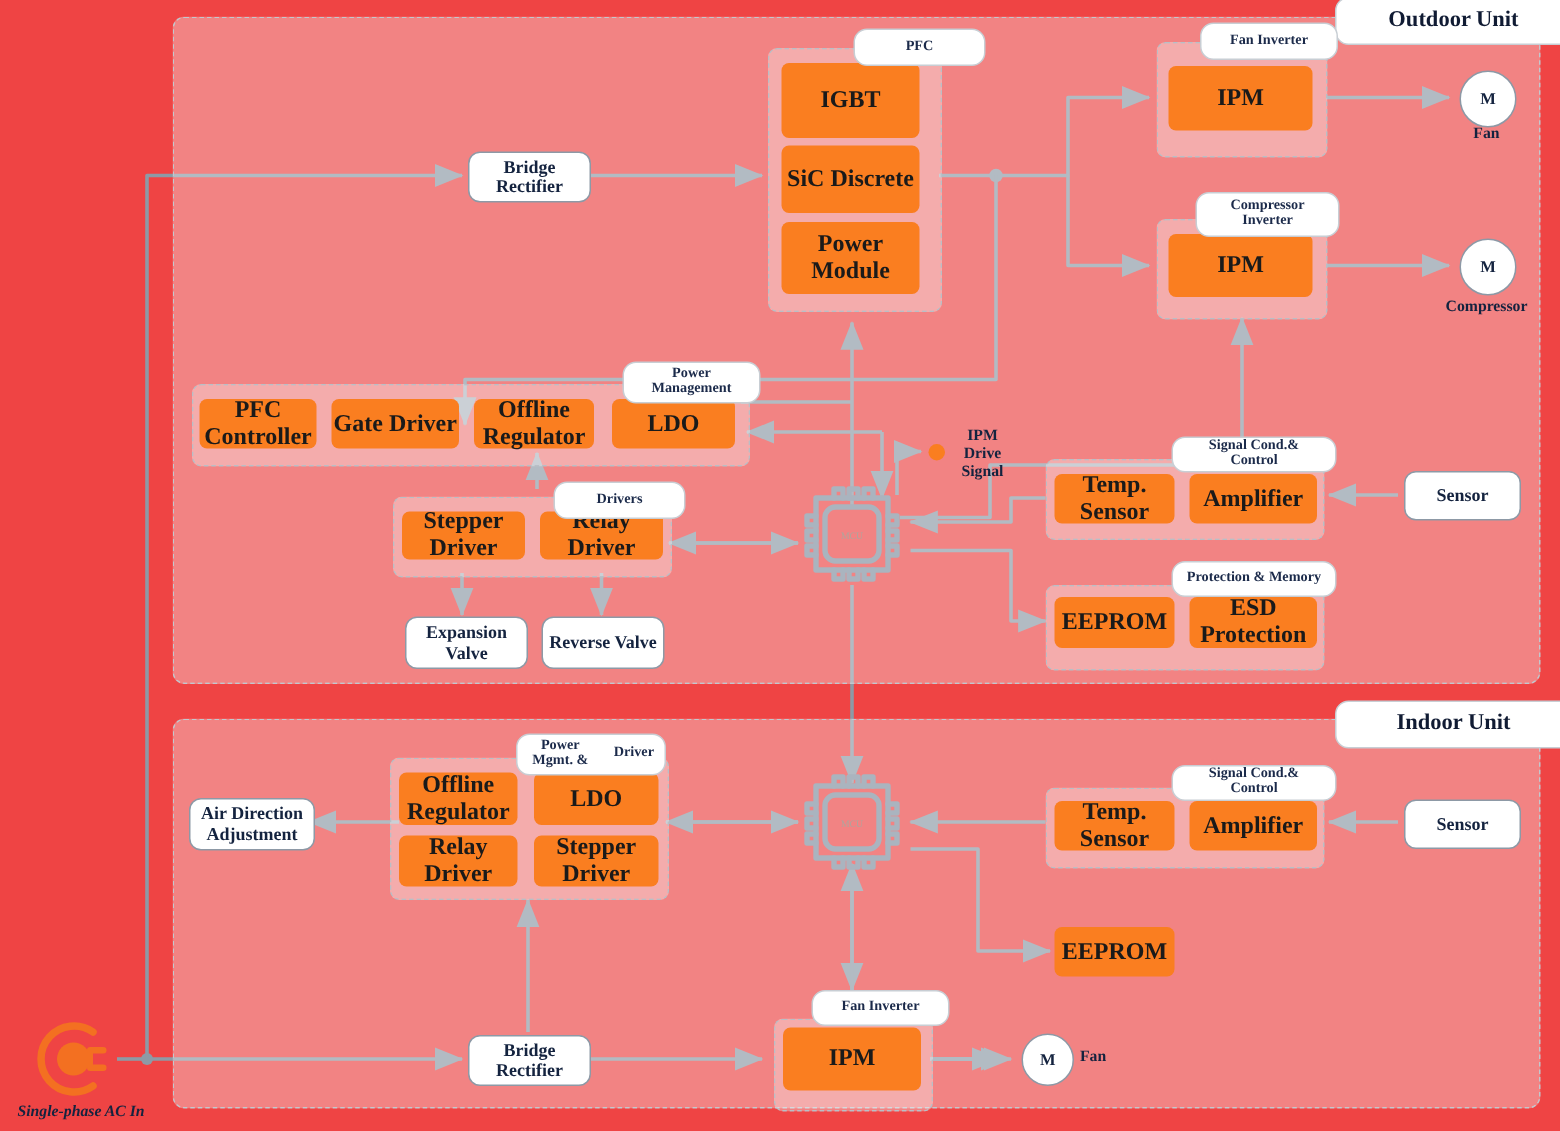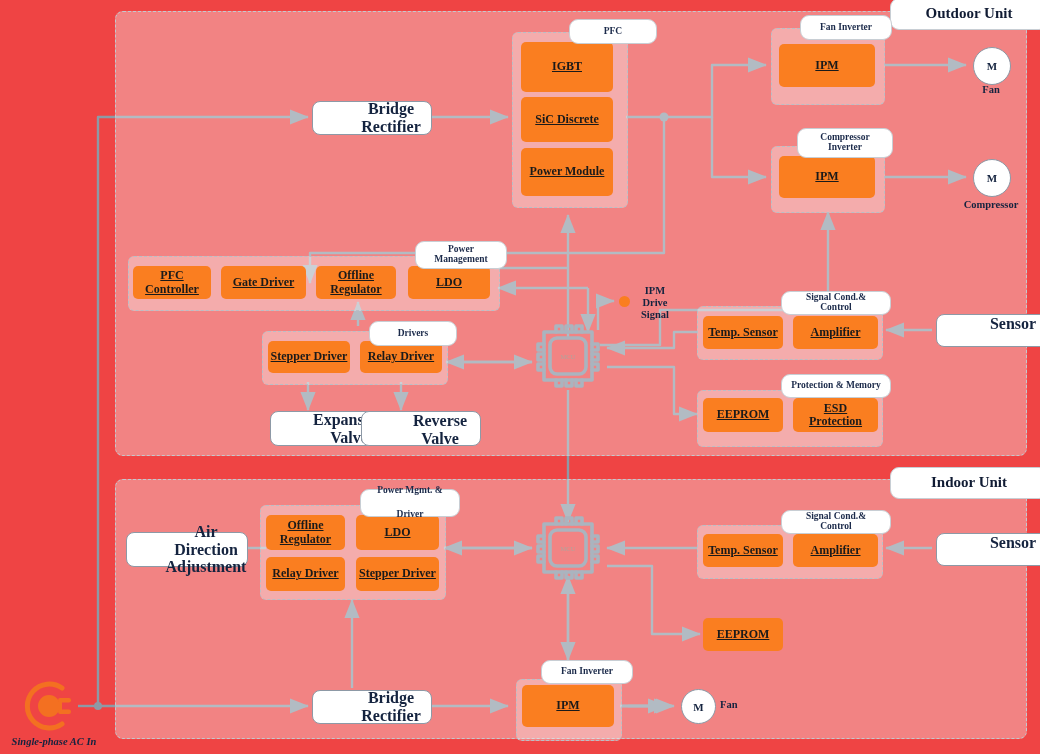--- a/index.html
+++ b/index.html
@@ -14,27 +14,27 @@
 
   
   .pill{position:absolute;background:#ffffff;border:1px solid #c8ced4;border-radius:9px;
         color:#1b2a4a;font-weight:bold;text-align:center;line-height:1.05;
         display:flex;align-items:center;justify-content:center;padding:2px 7px;z-index:6;}
   .pill.small{font-size:9.5px;}
   .pill.unit-title{font-size:15px;padding:3px 16px;color:#101b33;}
 
   
   .ob{position:absolute;background:#FA7E20;border-radius:5px;color:#1a1a1a;
-      font-weight:bold;font-size:12px;display:flex;align-items:center;justify-content:center;
-      text-align:center;line-height:1.12;z-index:5;text-decoration:underline;}
+      font-weight:bold;font-size:16px;display:flex;align-items:center;justify-content:center;
+      text-align:center;line-height:1.12;z-index:5;}
 
   
   .wb{position:absolute;background:#ffffff;border:1px solid #8d99a6;border-radius:8px;
-      color:#14233f;font-weight:bold;font-size:16px;display:flex;
-      justify-content:center;text-align:center;line-height:1.12;z-index:5;padding-left:38px;}
+      color:#14233f;font-weight:bold;font-size:12px;display:flex;align-items:center;
+      justify-content:center;text-align:center;line-height:1.12;z-index:5;}
 
   
   .motor{position:absolute;background:#fff;border:1px solid #8d99a6;border-radius:50%;
          display:flex;align-items:center;justify-content:center;font-weight:bold;
          font-size:11px;color:#14233f;z-index:5;}
   .caption{position:absolute;font-size:10.5px;font-weight:bold;color:#14233f;
            text-align:center;z-index:5;}
 
   .dot{position:absolute;border-radius:50%;background:#FA7E20;z-index:6;}
   .sig-label{position:absolute;font-size:10.5px;font-weight:bold;color:#14233f;
@@ -234,21 +234,21 @@
   <div class="pill small" style="left:781px;top:374px;width:94px;height:18px;">Protection &amp; Memory</div>
   <div class="ob" style="left:703px;top:398px;width:80px;height:34px;">EEPROM</div>
   <div class="ob" style="left:793px;top:398px;width:85px;height:34px;flex-direction:column;">
     <span>ESD</span>
     <span>Protection</span>
   </div>
 
   <div class="wb" style="left:936px;top:314px;width:76px;height:31px;">Sensor</div>
 
   <div class="dash" style="left:260px;top:505px;width:184px;height:93px;"></div>
-  <div class="pill small" style="left:360px;top:489px;width:84px;height:22px;flex-direction:column;gap:14px;">
+  <div class="pill small" style="left:344px;top:489px;width:84px;height:22px;flex-direction:row;gap:14px;">
     <span>Power Mgmt. &amp;</span>
     <span>Driver</span>
   </div>
   <div class="ob" style="left:266px;top:515px;width:79px;height:35px;flex-direction:column;">
     <span>Offline</span>
     <span>Regulator</span>
   </div>
   <div class="ob" style="left:356px;top:515px;width:83px;height:35px;">LDO</div>
   <div class="ob" style="left:266px;top:557px;width:79px;height:34px;">Relay Driver</div>
   <div class="ob" style="left:356px;top:557px;width:83px;height:34px;">Stepper Driver</div>

